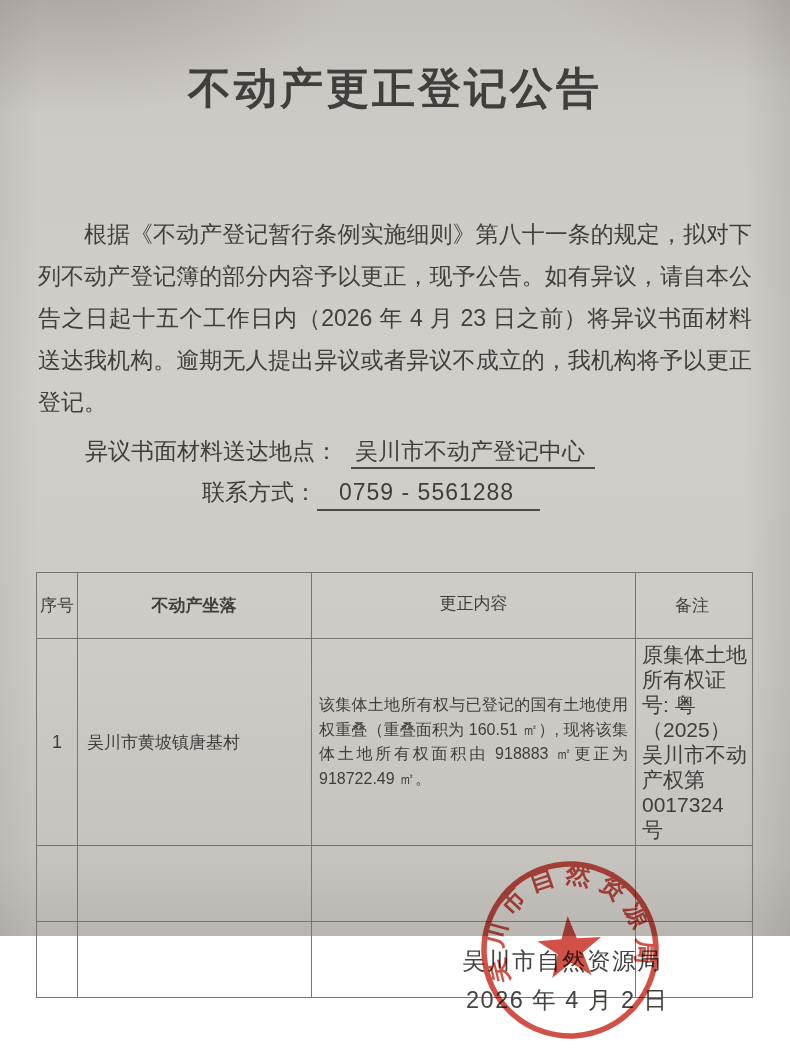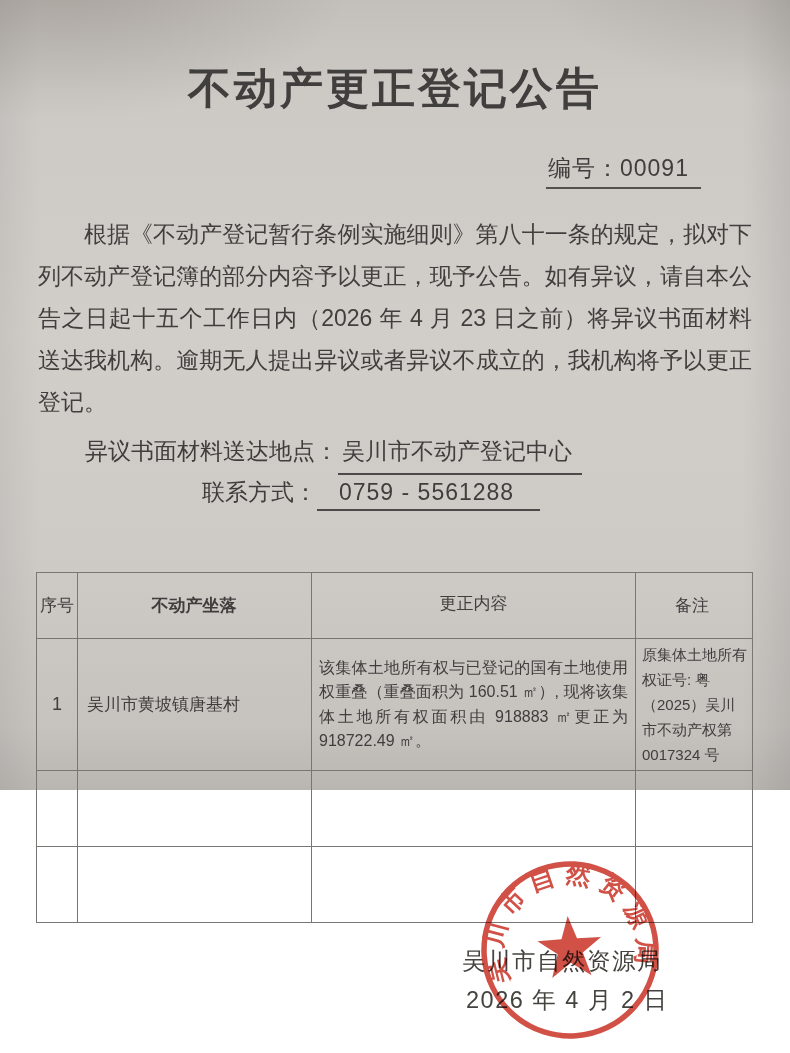--- a/index.html
+++ b/index.html
@@ -1,21 +1,21 @@
 <!DOCTYPE html>
 <html><head>
 <meta charset="utf-8">
 <style>
   html,body{margin:0;padding:0;}
   body{
     width:790px;height:1053px;overflow:hidden;
     font-family:"Liberation Sans","DejaVu Sans",sans-serif;
   }
   .paper{
-    position:relative;width:790px;height:790px;
+    position:relative;width:790px;height:936px;
     background:
       radial-gradient(ellipse 420px 220px at 8% -4%, rgba(70,58,48,.22), transparent 70%),
       radial-gradient(ellipse 380px 200px at 100% -6%, rgba(70,58,48,.16), transparent 70%),
       linear-gradient(90deg, rgba(0,0,0,.05) 0%, transparent 5%, transparent 94%, rgba(0,0,0,.08) 100%),
       linear-gradient(180deg, #c3bfbb 0%, #cdcac6 12%, #d1ceca 42%, #cecbc7 70%, #c6c3bf 92%, #b9b6b2 100%);
     color:#3f3e3c;
   }
   .title{
     position:absolute;top:60px;left:0;width:100%;
     text-align:center;font-size:43px;font-weight:600;letter-spacing:3px;
@@ -26,55 +26,54 @@
     font-size:23px;letter-spacing:1px;
     border-bottom:2px solid #54524f;padding:0 12px 3px 2px;
   }
   .body-text{
     position:absolute;top:213px;left:38px;width:714px;
     font-size:23px;line-height:42px;text-indent:2em;
     text-align:justify;color:#413f3d;
   }
   .contact1{position:absolute;top:436px;left:85px;font-size:23px;}
   .contact2{position:absolute;top:477px;left:202px;font-size:23px;}
-  .u-val{border-bottom:2px solid #4c4a48;padding:0 10px 9px 4px;}
+  .u-val{border-bottom:2px solid #4c4a48;padding:0 10px 3px 4px;margin-left:13px;}
   .u-phone{border-bottom:2px solid #4c4a48;padding:0 26px 4px 22px;letter-spacing:1px;}
   table.grid{
     position:absolute;top:572px;left:36px;
     border-collapse:collapse;table-layout:fixed;width:692px;
   }
   table.grid td,table.grid th{
     border:1px solid #787673;
     font-weight:normal;color:#3f3e3c;
     vertical-align:middle;overflow:hidden;
   }
   th.h{font-size:17px;text-align:center;height:57px;margin-top:43px;}
   .c-seq{width:38px;text-align:center;font-size:18px;}
   .c-loc{width:232px;padding-left:9px;font-size:17px;}
   .c-con{width:309px;padding:4px 7px;font-size:16px;line-height:24.5px;text-align:justify;}
-  .c-rem{width:112px;padding:3px 4px 3px 6px;font-size:15px;line-height:25px;}
+  .c-rem{width:112px;padding:3px 4px 3px 6px;font-size:21px;line-height:25px;}
   tr.r1{height:97px;}
   tr.r2{height:76px;}
   tr.r3{height:76px;}
   .issuer{position:absolute;top:945px;left:462px;font-size:23.5px;letter-spacing:1.5px;color:#45433f;}
   .date{position:absolute;top:984px;left:466px;font-size:23.5px;letter-spacing:1.5px;color:#45433f;}
   .seal{
     position:absolute;left:474px;top:854px;width:192px;height:192px;
     mix-blend-mode:multiply;opacity:.92;
     transform:rotate(-4deg);
   }
 </style>
 </head>
 <body>
 
 <div class="paper">
 
   <div class="title">不动产更正登记公告</div>
 
-  <div class="doc-number">编号：00091</div>
 
   <div class="body-text">根据《不动产登记暂行条例实施细则》第八十一条的规定，拟对下列不动产登记簿的部分内容予以更正，现予公告。如有异议，请自本公告之日起十五个工作日内（2026 年 4 月 23 日之前）将异议书面材料送达我机构。逾期无人提出异议或者异议不成立的，我机构将予以更正登记。</div>
 
   <div class="contact1"><span>异议书面材料送达地点：</span><span class="u-val">吴川市不动产登记中心</span></div>
 
   <div class="contact2"><span>联系方式：</span><span class="u-phone">0759 - 5561288</span></div>
 
   <table class="grid">
     <tbody>
         <tr>

